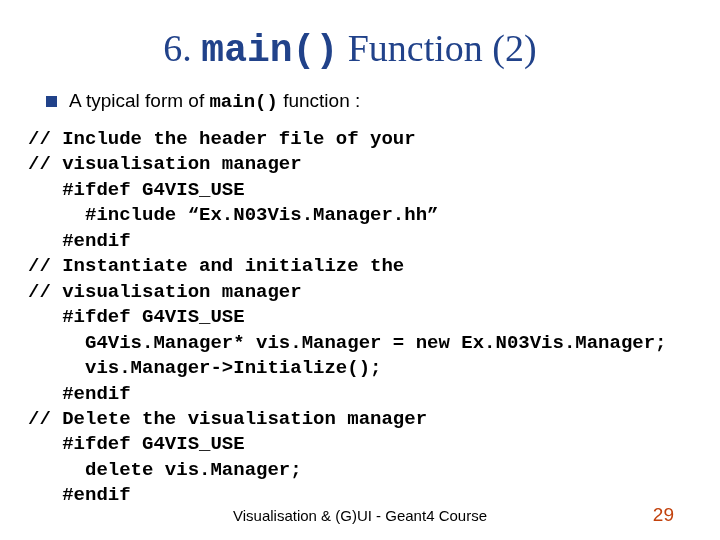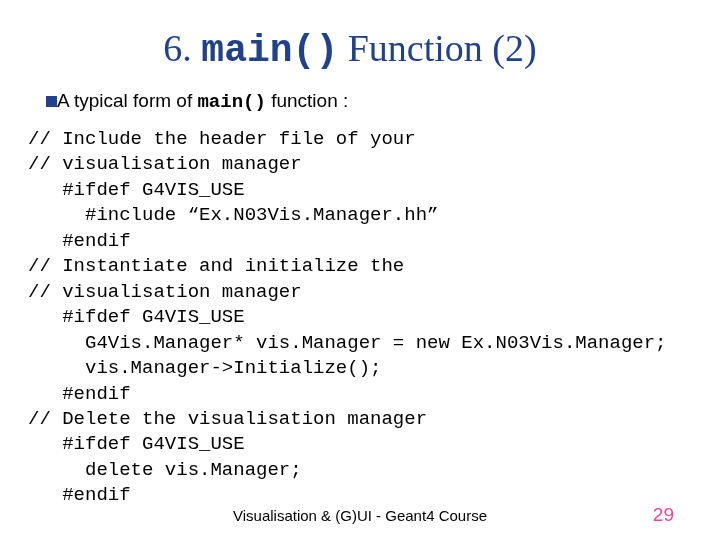--- a/index.html
+++ b/index.html
@@ -29,20 +29,21 @@
     font-family: Georgia, "Times New Roman", serif;
   }
   .title .mono {
     font-family: "Courier New", Courier, monospace;
     font-weight: bold;
     font-size: 38px;
   }
   .bullet-row {
     display: flex;
     align-items: baseline;
+    gap: 12px;
     margin: 0 0 14px 6px;
     font-size: 19px;
   }
   .bullet {
     width: 11px;
     height: 11px;
     background: #21428a;
     flex: 0 0 auto;
     margin-top: 5px;
   }
@@ -53,20 +54,21 @@
   .bullet-text .mono-inline {
     font-family: "Courier New", Courier, monospace;
     font-weight: bold;
   }
   pre.code {
     font-family: "Courier New", Courier, monospace;
     font-size: 19px;
     line-height: 1.34;
     margin: 4px 0 0 -12px;
     white-space: pre;
+    font-weight: bold;
   }
   .footer {
     position: absolute;
     bottom: 14px;
     right: 46px;
     left: 46px;
     display: flex;
     justify-content: space-between;
     align-items: center;
     font-family: "Trebuchet MS", "Arial", sans-serif;
@@ -74,21 +76,21 @@
   .footer .center {
     position: absolute;
     left: 0; right: 0;
     text-align: center;
     font-size: 15px;
     color: #000;
   }
   .footer .pagenum {
     margin-left: auto;
     font-size: 19px;
-    color: #ec4899;
+    color: #c2410c;
     position: relative;
     z-index: 1;
   }
 </style>
 </head>
 <body>
 
 <div class="slide">
 
   <h1 class="title">

